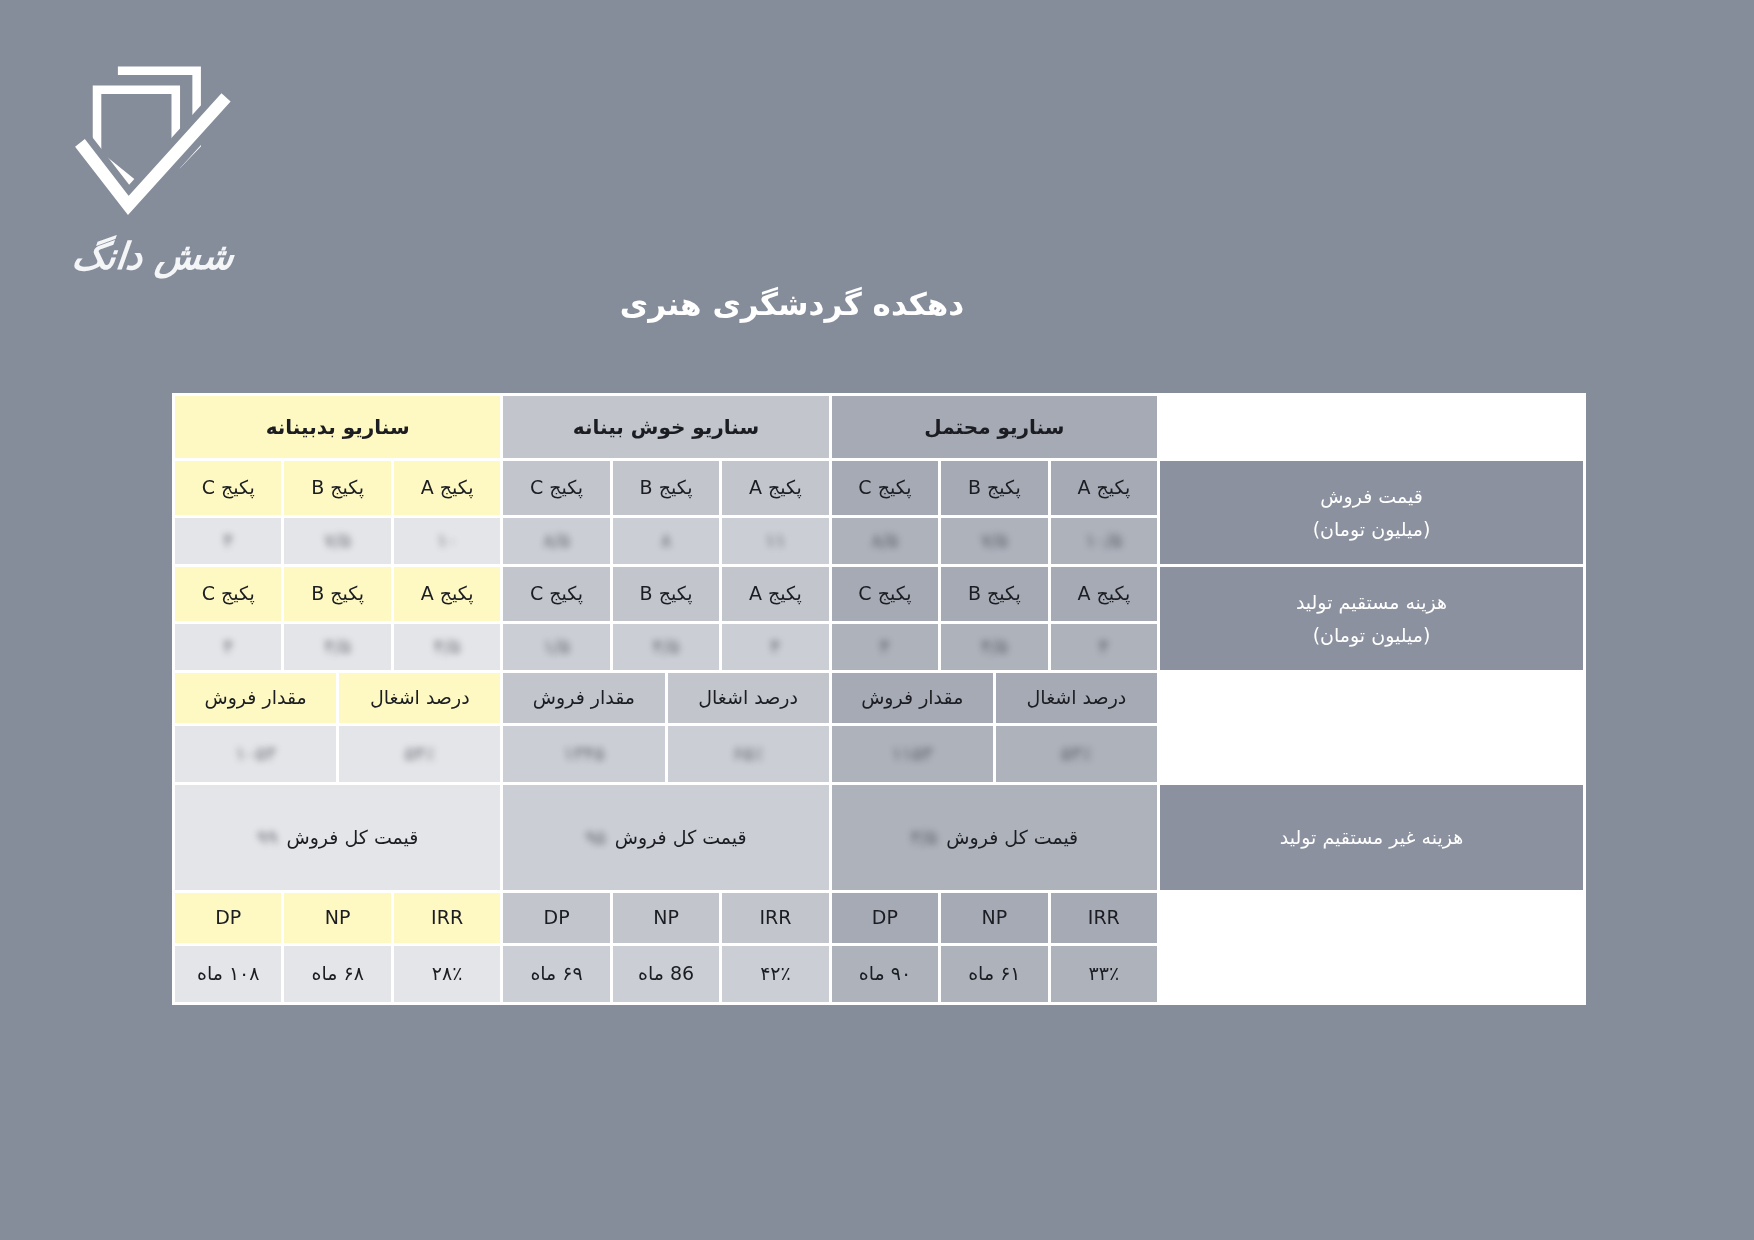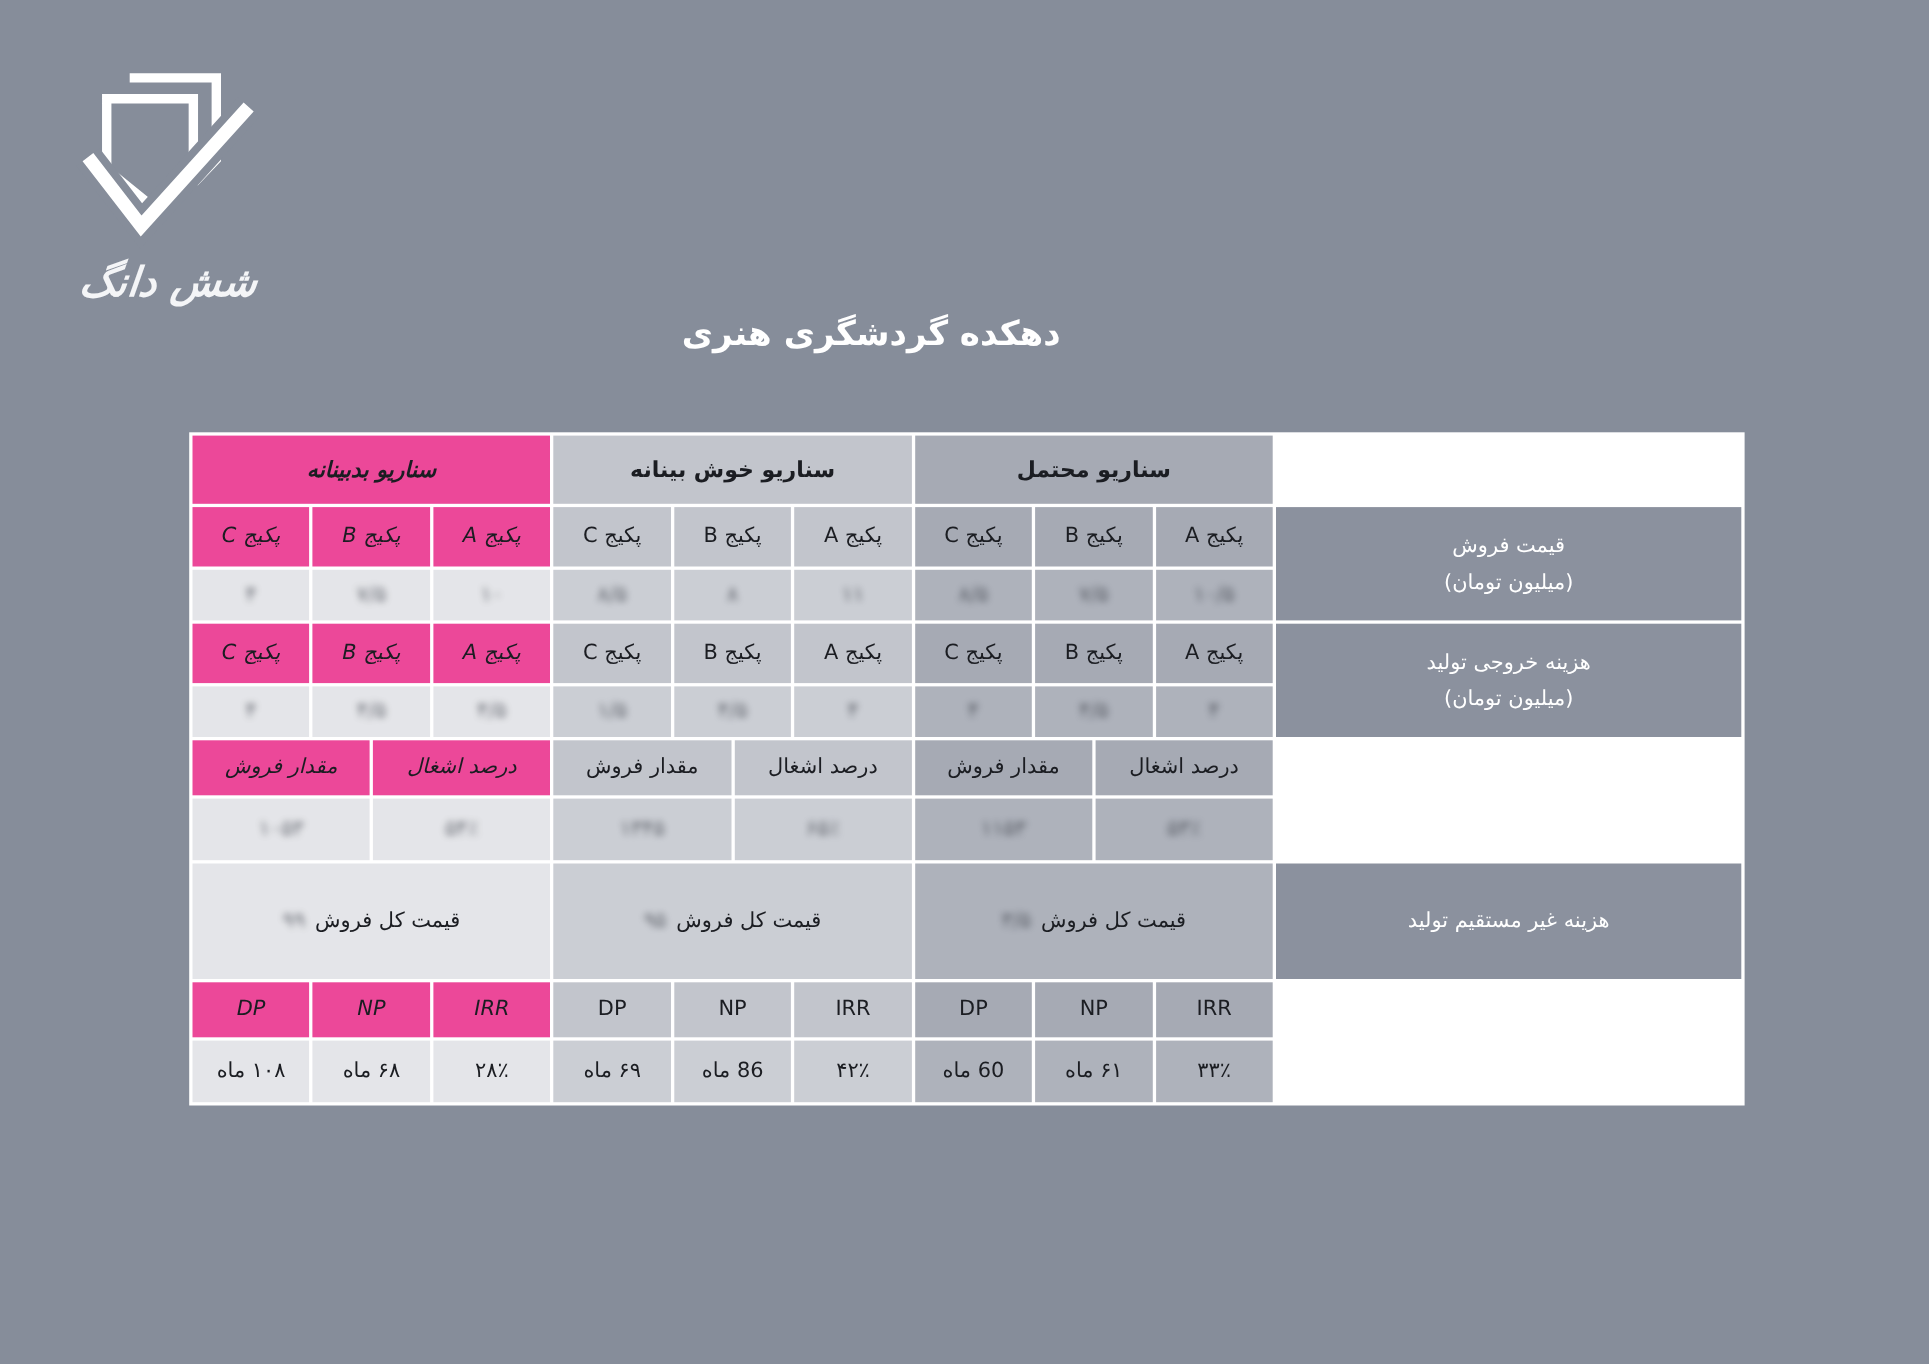--- a/index.html
+++ b/index.html
@@ -27,21 +27,21 @@
     display:grid;direction:rtl;gap:3px;
     grid-template-columns:423px repeat(18,1fr);
     grid-template-rows:62px 54px 46px 54px 46px 50px 56px 105px 50px 56px;
   }
   .cell{
     display:flex;align-items:center;justify-content:center;
     font-size:19px;color:#1b1d22;direction:rtl;text-align:center;line-height:1.45;
   }
   .bold{font-weight:bold;font-size:20px;}
   .c-title{background:#8b919e;color:#ffffff;}
-  .c-pess-h{background:#ec4899;font-style:italic;}
+  .c-pess-h{background:#fef9c3;}
   .c-pess-v{background:#e4e5e9;}
   .c-opt-h {background:#c2c5cc;}
   .c-opt-v {background:#cbced4;}
   .c-prob-h{background:#a6aab4;}
   .c-prob-v{background:#aeb2bb;}
   .blur{filter:blur(3.5px);opacity:.7;color:#2f333c;font-size:19px;}
   .two-line div{line-height:1.7;}
   .lbl-val{gap:9px;}
 </style>
 </head>
@@ -106,21 +106,21 @@
     </div>
   <div class="cell c-pess-v" style="grid-row:3;grid-column:16/span 2">
       <span class="blur">۷/۵</span>
     </div>
   <div class="cell c-pess-v" style="grid-row:3;grid-column:18/span 2">
       <span class="blur">۴</span>
     </div>
 
   <div class="cell c-title two-line" style="grid-row:4/span 2;grid-column:1">
     <div>
-        <div>هزینه خروجی تولید</div>
+        <div>هزینه مستقیم تولید</div>
          <div>(میلیون تومان)</div>
       </div>
   </div>
   <div class="cell c-prob-h" style="grid-row:4;grid-column:2/span 2">پکیج A</div>
   <div class="cell c-prob-h" style="grid-row:4;grid-column:4/span 2">پکیج B</div>
   <div class="cell c-prob-h" style="grid-row:4;grid-column:6/span 2">پکیج C</div>
   <div class="cell c-opt-h" style="grid-row:4;grid-column:8/span 2">پکیج A</div>
   <div class="cell c-opt-h" style="grid-row:4;grid-column:10/span 2">پکیج B</div>
   <div class="cell c-opt-h" style="grid-row:4;grid-column:12/span 2">پکیج C</div>
   <div class="cell c-pess-h" style="grid-row:4;grid-column:14/span 2">پکیج A</div>
@@ -200,21 +200,21 @@
   <div class="cell c-prob-h" style="grid-row:9;grid-column:6/span 2">DP</div>
   <div class="cell c-opt-h" style="grid-row:9;grid-column:8/span 2">IRR</div>
   <div class="cell c-opt-h" style="grid-row:9;grid-column:10/span 2">NP</div>
   <div class="cell c-opt-h" style="grid-row:9;grid-column:12/span 2">DP</div>
   <div class="cell c-pess-h" style="grid-row:9;grid-column:14/span 2">IRR</div>
   <div class="cell c-pess-h" style="grid-row:9;grid-column:16/span 2">NP</div>
   <div class="cell c-pess-h" style="grid-row:9;grid-column:18/span 2">DP</div>
 
   <div class="cell c-prob-v" style="grid-row:10;grid-column:2/span 2">۳۳٪</div>
   <div class="cell c-prob-v" style="grid-row:10;grid-column:4/span 2">۶۱ ماه</div>
-  <div class="cell c-prob-v" style="grid-row:10;grid-column:6/span 2">60 ماه</div>
+  <div class="cell c-prob-v" style="grid-row:10;grid-column:6/span 2">۹۰ ماه</div>
   <div class="cell c-opt-v" style="grid-row:10;grid-column:8/span 2">۴۲٪</div>
   <div class="cell c-opt-v" style="grid-row:10;grid-column:10/span 2">86 ماه</div>
   <div class="cell c-opt-v" style="grid-row:10;grid-column:12/span 2">۶۹ ماه</div>
   <div class="cell c-pess-v" style="grid-row:10;grid-column:14/span 2">۲۸٪</div>
   <div class="cell c-pess-v" style="grid-row:10;grid-column:16/span 2">۶۸ ماه</div>
   <div class="cell c-pess-v" style="grid-row:10;grid-column:18/span 2">۱۰۸ ماه</div>
 
 </div>
 
 </body></html>

